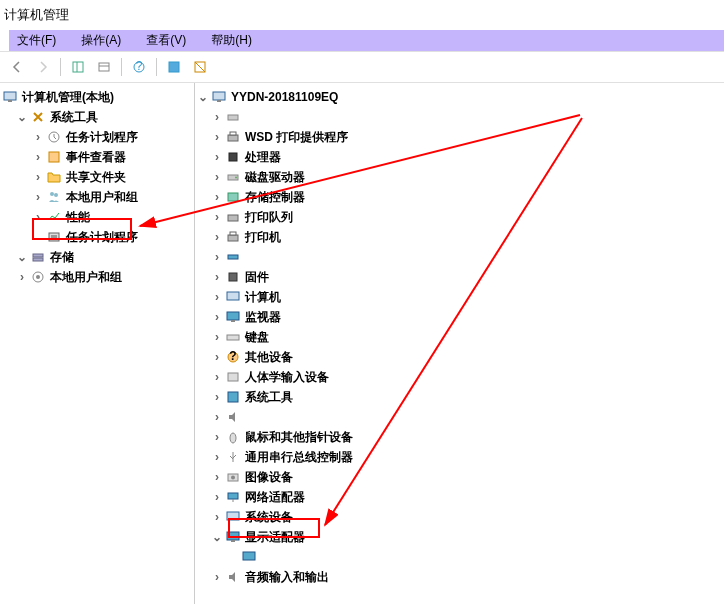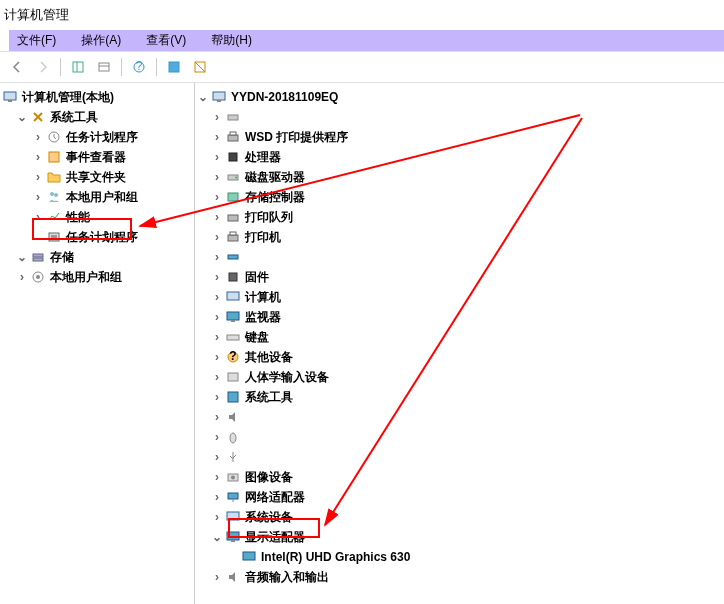--- a/index.html
+++ b/index.html
@@ -342,28 +342,30 @@
           </svg>
         </span>
       </div>
     <div class="tree-node indent-1">
         <span class="expand">›</span>
         <span class="node-icon">
           <svg width="14" height="14">
             <ellipse cx="7" cy="8" rx="3" ry="5" fill="#ddd" stroke="#888"></ellipse>
           </svg>
         </span>
+        <span class="node-label">鼠标和其他指针设备</span>
       </div>
     <div class="tree-node indent-1">
         <span class="expand">›</span>
         <span class="node-icon">
           <svg width="14" height="14">
             <path d="M7 2 L7 12 M4 6 L7 9 M10 5 L7 8" stroke="#888" fill="none"></path>
           </svg>
         </span>
+        <span class="node-label">通用串行总线控制器</span>
       </div>
     <div class="tree-node indent-1">
         <span class="expand">›</span>
         <span class="node-icon">
           <svg width="14" height="14">
             <rect x="2" y="4" width="10" height="7" fill="#ddd" stroke="#888"></rect>
             <circle cx="7" cy="7.5" r="2" fill="#888"></circle>
           </svg>
         </span>
         <span class="node-label">图像设备</span>
@@ -397,21 +399,20 @@
         </span>
         <span class="node-label">显示适配器</span>
       </div>
     <div class="tree-node indent-2">
         <span class="expand"></span>
         <span class="node-icon">
           <svg width="14" height="14">
             <rect x="1" y="2" width="12" height="8" fill="#5ac" stroke="#258"></rect>
           </svg>
         </span>
-        <span class="node-label">Intel(R) UHD Graphics 630</span>
       </div>
     <div class="tree-node indent-1">
         <span class="expand">›</span>
         <span class="node-icon">
           <svg width="14" height="14">
             <path d="M3 5 L6 5 L9 2 L9 12 L6 9 L3 9 Z" fill="#888"></path>
           </svg>
         </span>
         <span class="node-label">音频输入和输出</span>
       </div>

